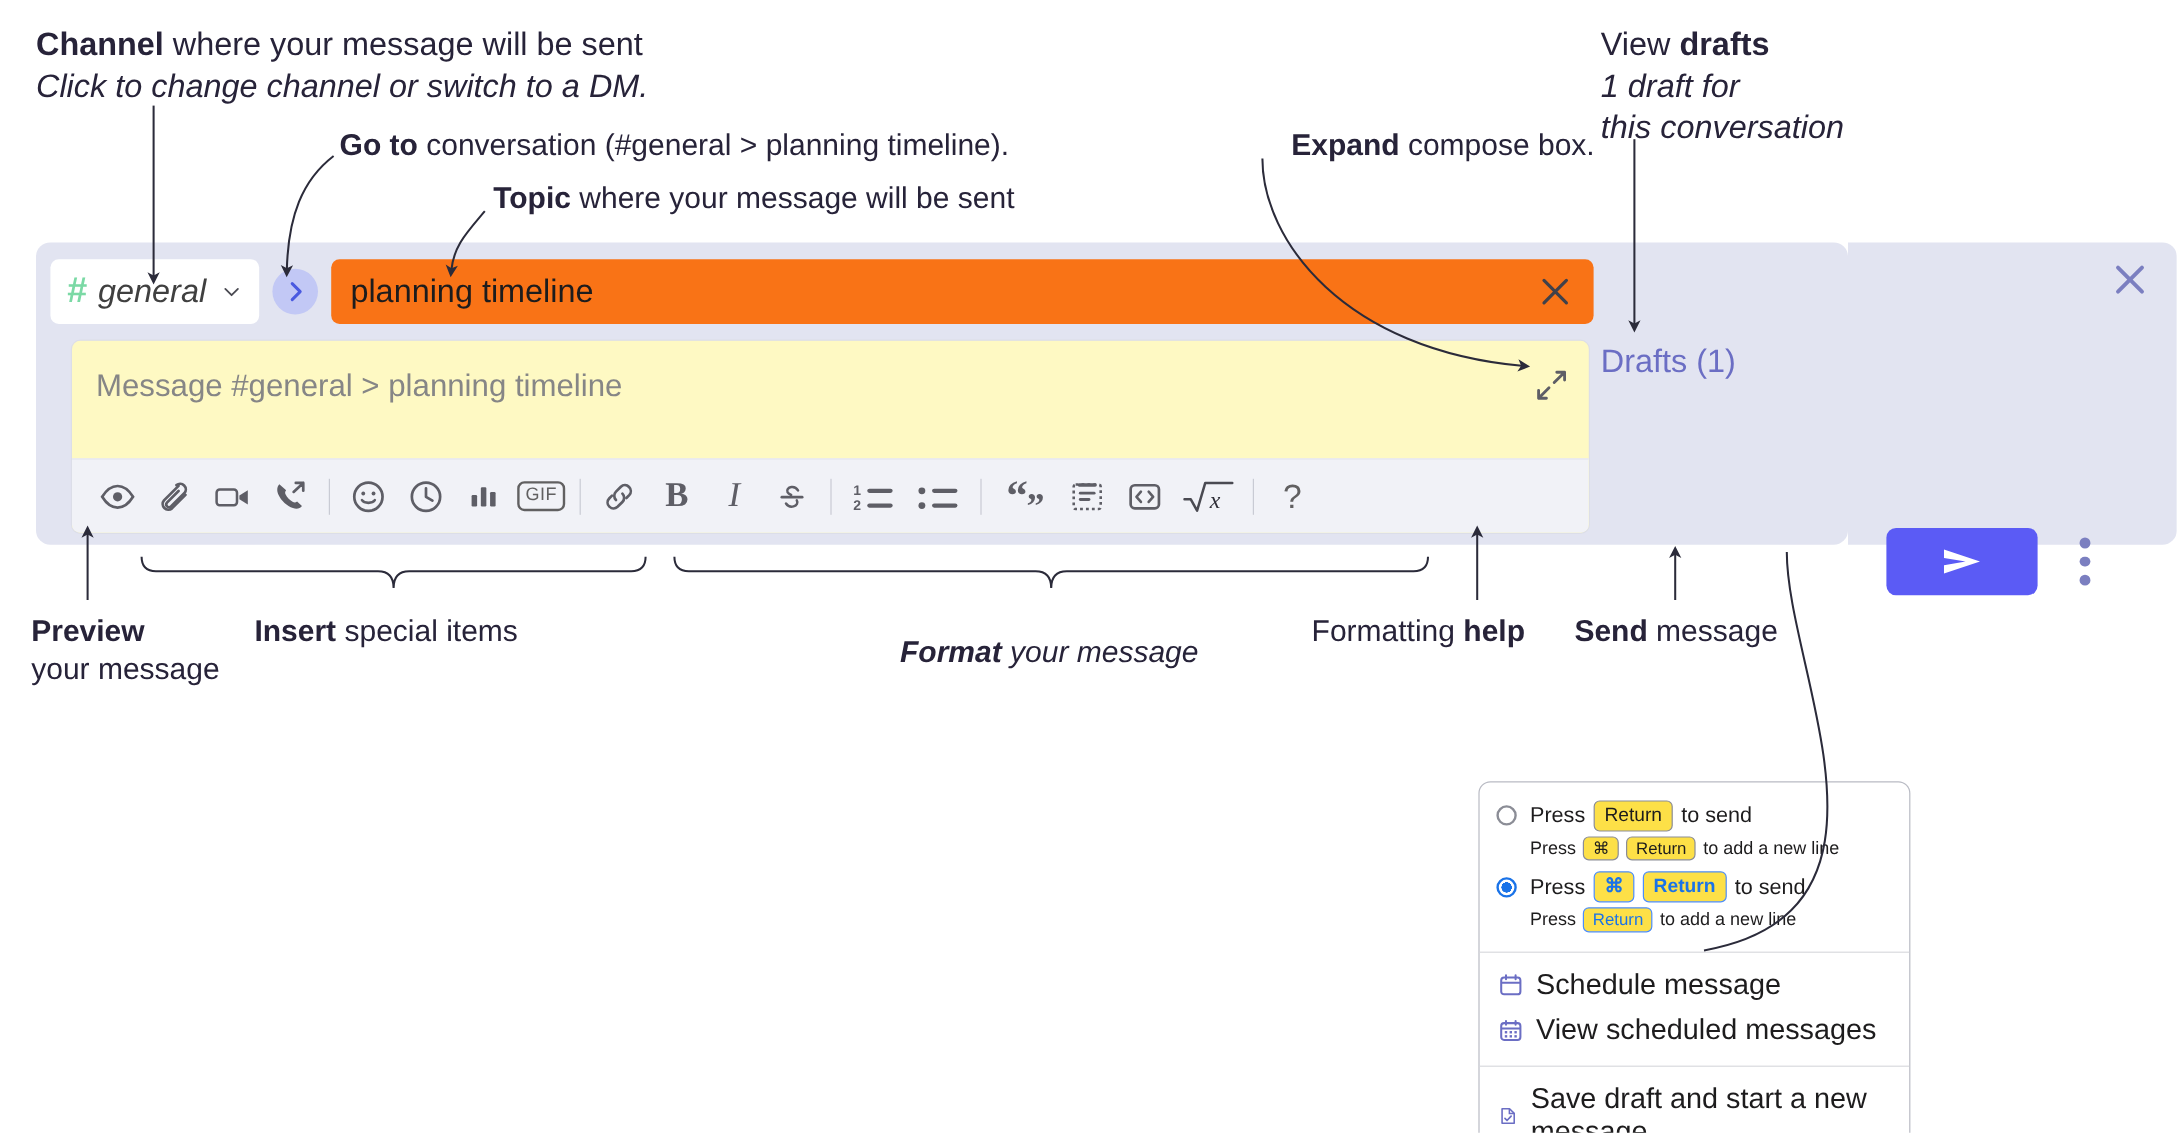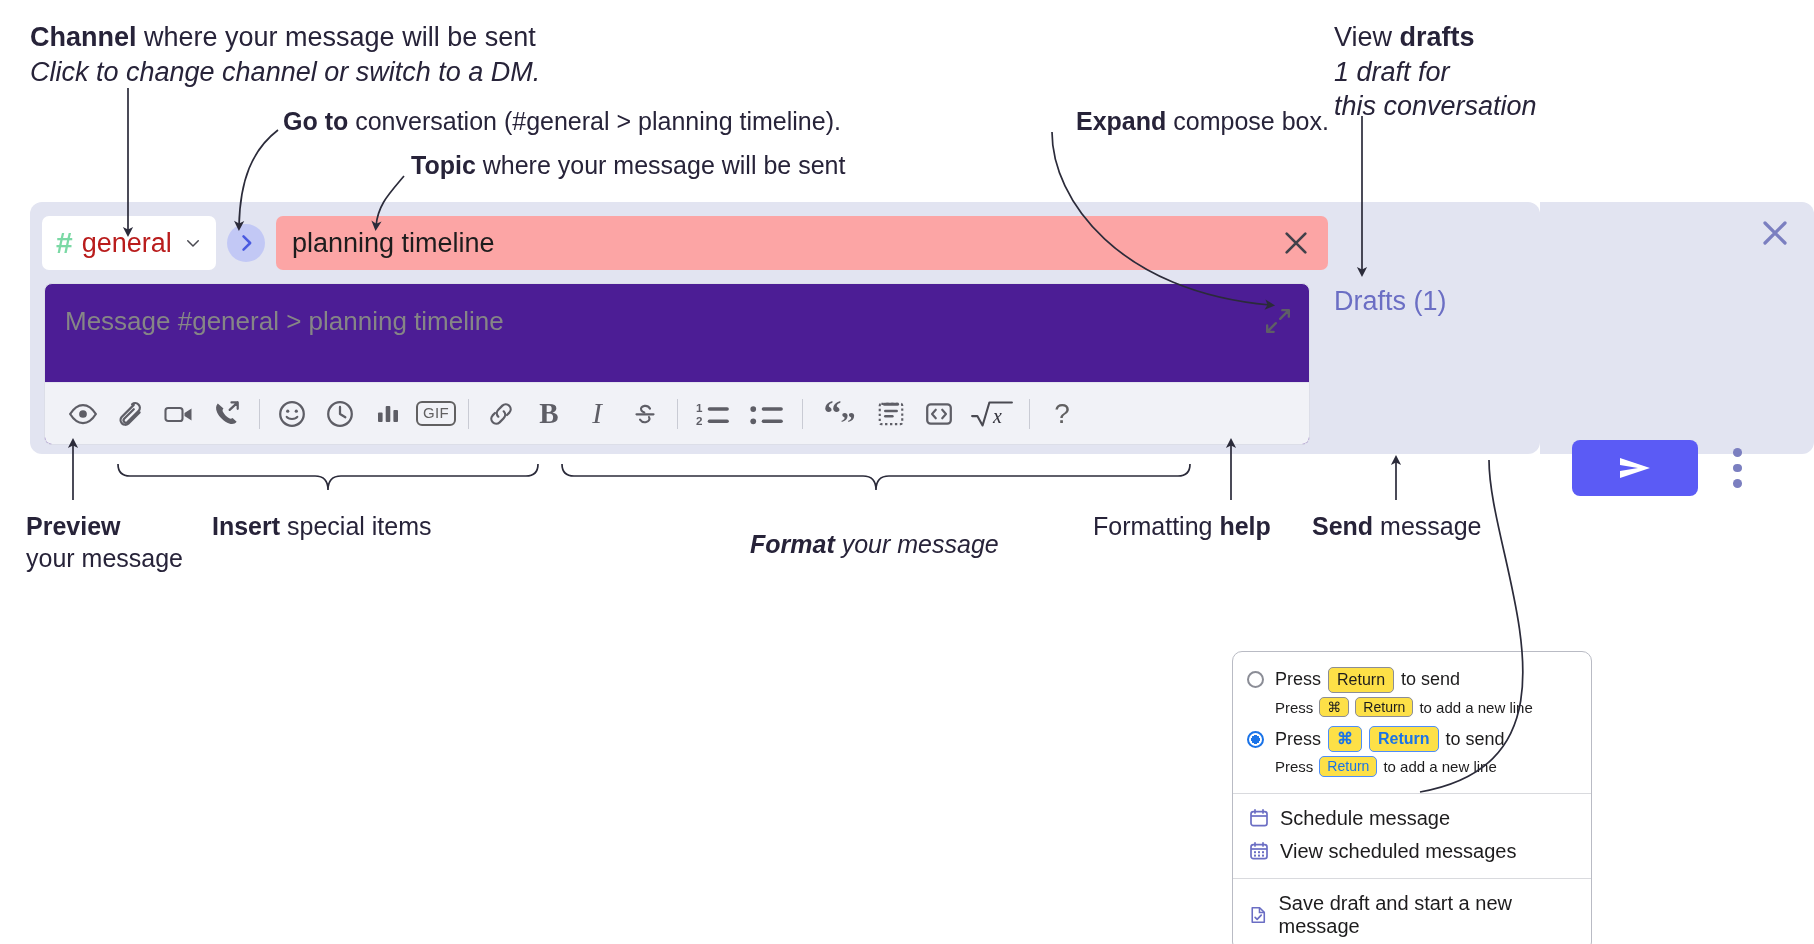--- a/index.html
+++ b/index.html
@@ -50,38 +50,38 @@
   }
 
   
   .hdr{position:absolute;left:42px;top:216px;height:54px;display:flex;align-items:center;}
   .channel-chip{
     width:174px;height:54px;background:#fff;border-radius:7px;
     display:flex;align-items:center;gap:9px;padding:0 14px;box-sizing:border-box;
     cursor:pointer;
   }
   .hash{color:#7bd9a5;font-size:30px;font-weight:700;line-height:1;}
-  .channel-name{font-size:27px;color:#b91c1c;}
+  .channel-name{font-size:27px;color:#404040;font-style:italic;}
   .chev{margin-left:auto;width:18px;height:18px;}
   .goto-btn{
     width:38px;height:38px;border-radius:50%;background:#c2c8f5;
     margin:0 11px;display:flex;align-items:center;justify-content:center;cursor:pointer;
   }
   .topic-field{
-    width:1052px;height:54px;background:#fca5a5;border-radius:7px;
+    width:1052px;height:54px;background:#f97316;border-radius:7px;
     display:flex;align-items:center;padding:0 16px;box-sizing:border-box;
     position:relative;cursor:text;
   }
   .topic-text{font-size:27px;color:#1d1c1d;}
   .topic-clear{position:absolute;right:18px;top:13px;width:28px;height:28px;cursor:pointer;}
 
   
   .msgbox{
-    position:absolute;left:44px;top:283px;width:1266px;height:162px;
-    background:#4c1d95;border-radius:8px;border:1px solid #dcdee8;box-sizing:border-box;
+    position:absolute;left:59px;top:283px;width:1266px;height:162px;
+    background:#fef9c3;border-radius:8px;border:1px solid #dcdee8;box-sizing:border-box;
     overflow:hidden;
   }
   .msg-placeholder{
     position:absolute;left:20px;top:22px;font-size:26px;color:#868686;
     cursor:text;
   }
   .expand-icon{position:absolute;right:18px;top:24px;width:26px;height:26px;cursor:pointer;}
 
   .toolbar{
     position:absolute;left:0;right:0;bottom:0;height:62px;
@@ -126,21 +126,21 @@
   .mtext{font-size:18px;color:#1d1c1d;display:flex;align-items:center;gap:7px;}
   .sub{font-size:15px;color:#1d1c1d;padding:1px 16px 6px 42px;display:flex;align-items:center;gap:6px;cursor:default;}
   .key{
     border:1.5px solid #8b8d96;border-radius:5px;padding:1px 8px;
     font-size:16px;color:#1d1c1d;line-height:1.35;background:#fde047;display:inline-block;
   }
   .key.sm{font-size:14px;padding:0px 7px;}
   .key.blue{border-color:#4d8dfb;color:#1a73e8;font-weight:700;}
   .key.blue.sm{font-weight:400;}
   .msep{height:1px;background:#d9dade;margin:10px 0 8px 0;}
-  .mitem{display:flex;align-items:center;gap:11px;padding:5px 16px;font-size:20px;color:#1d1c1d;cursor:pointer;}
+  .mitem{display:flex;align-items:center;gap:11px;padding:5px 16px;font-size:24px;color:#1d1c1d;cursor:pointer;}
 </style>
 </head>
 <body>
 
 <div class="stage">
 
   <div class="compose-panel"></div>
   <div class="drafts-panel">
     <svg class="panel-close" viewBox="0 0 24 24">
       <path d="M4 4 L20 20 M20 4 L4 20" stroke="#7b7fc0" stroke-width="2.6" fill="none" stroke-linecap="round"></path>

